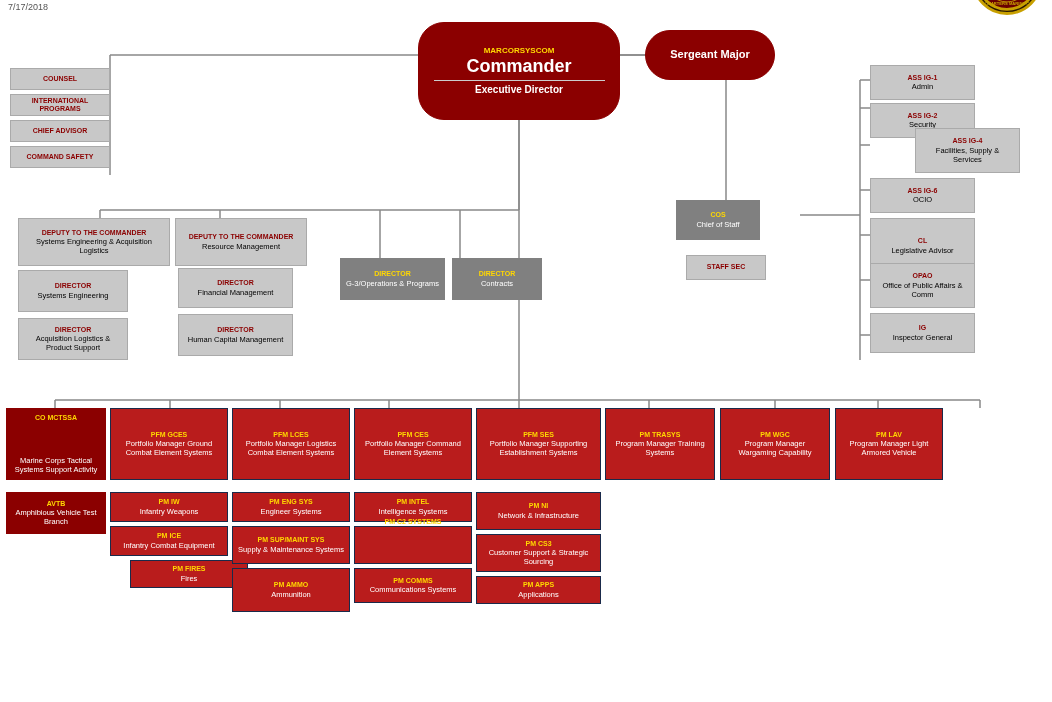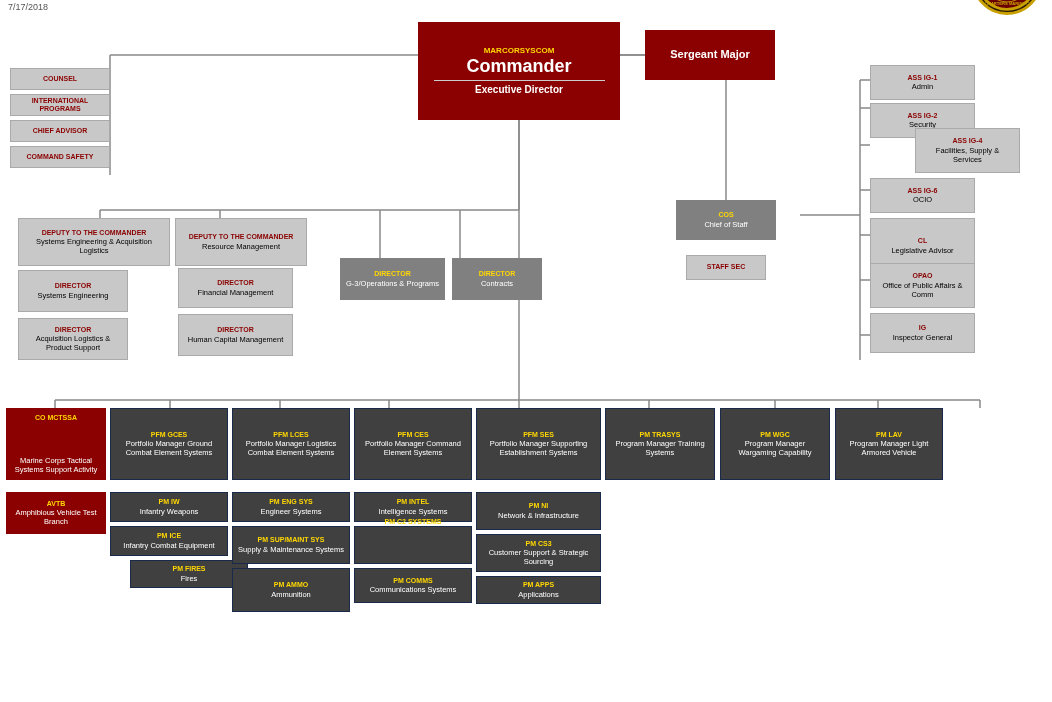--- a/index.html
+++ b/index.html
@@ -42,20 +42,21 @@
     .box-body {
       font-size: 7.5px;
       display: block;
     }
 
     
     .dark-red {
       background: #8B0000;
       color: #fff;
       border-color: #8B0000;
+      border-radius: 26px;
     }
 
     .dark-red .box-title { color: #FFD700; font-size: 8px; }
     .dark-red .box-body { font-size: 11px; font-weight: bold; color: #fff; }
 
     .gray-box {
       background: #808080;
       color: #fff;
       border-color: #808080;
     }
@@ -64,21 +65,21 @@
 
     .light-gray {
       background: #c8c8c8;
       color: #000;
       border-color: #aaa;
     }
     .light-gray .box-title { color: #8B0000; font-size: 7px; }
     .light-gray .box-body { font-size: 7.5px; }
 
     .dark-navy {
-      background: #404040;
+      background: #b91c1c;
       color: #fff;
       border-color: #1a2a4a;
     }
     .dark-navy .box-title { color: #FFD700; font-size: 7px; }
     .dark-navy .box-body { font-size: 7.5px; }
 
     .dark-red-sm {
       background: #8B0000;
       color: #fff;
       border-color: #8B0000;
@@ -211,21 +212,21 @@
   <div class="box light-gray" style="left:10px; top:94px; width:100px; height:22px;">
     <span class="box-title">International Programs</span>
   </div>
   <div class="box light-gray" style="left:10px; top:120px; width:100px; height:22px;">
     <span class="box-title">Chief Advisor</span>
   </div>
   <div class="box light-gray" style="left:10px; top:146px; width:100px; height:22px;">
     <span class="box-title">Command Safety</span>
   </div>
 
-  <div class="box gray-box" style="left:676px; top:200px; width:100px; height:40px;">
+  <div class="box gray-box" style="left:676px; top:200px; width:84px; height:40px;">
     <span class="box-title">COS</span>
     <span class="box-body">Chief of Staff</span>
   </div>
 
   <div class="box light-gray" style="left:686px; top:255px; width:80px; height:25px;">
     <span class="box-title">Staff Sec</span>
   </div>
 
   <div class="box light-gray" style="left:870px; top:65px; width:105px; height:35px;">
     <span class="box-title">ASS IG-1</span>

